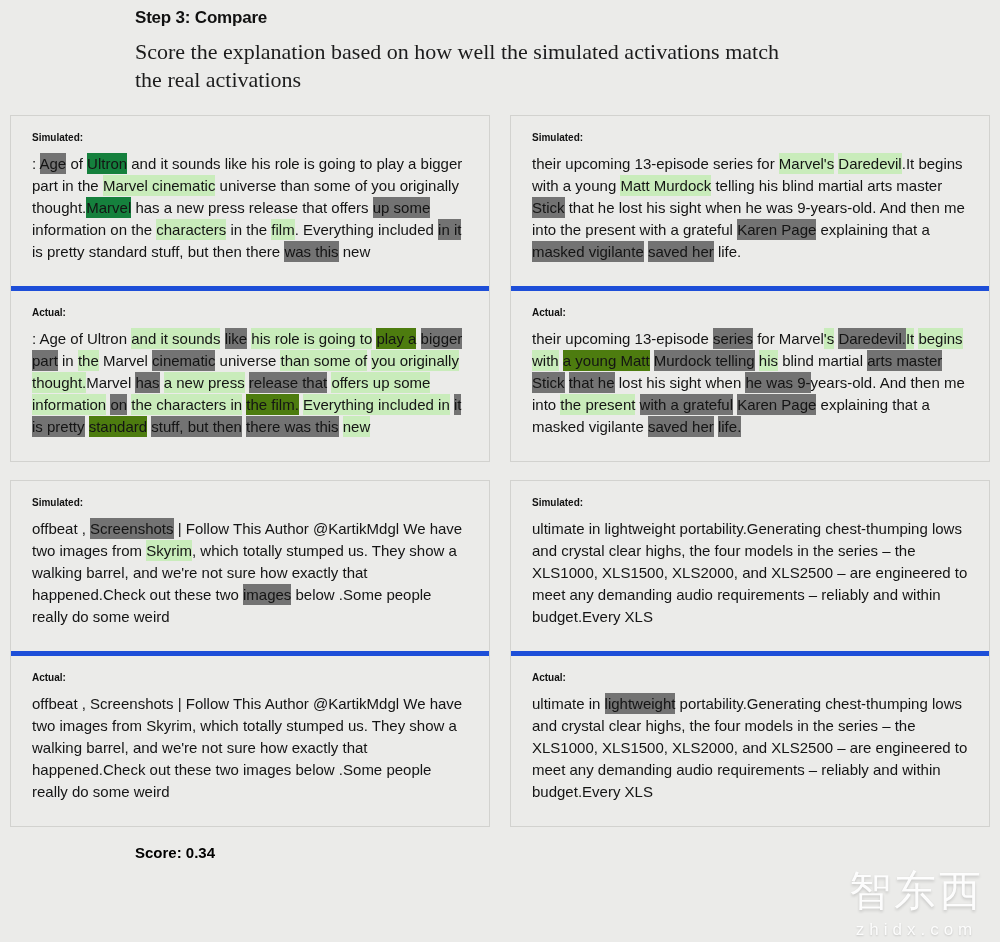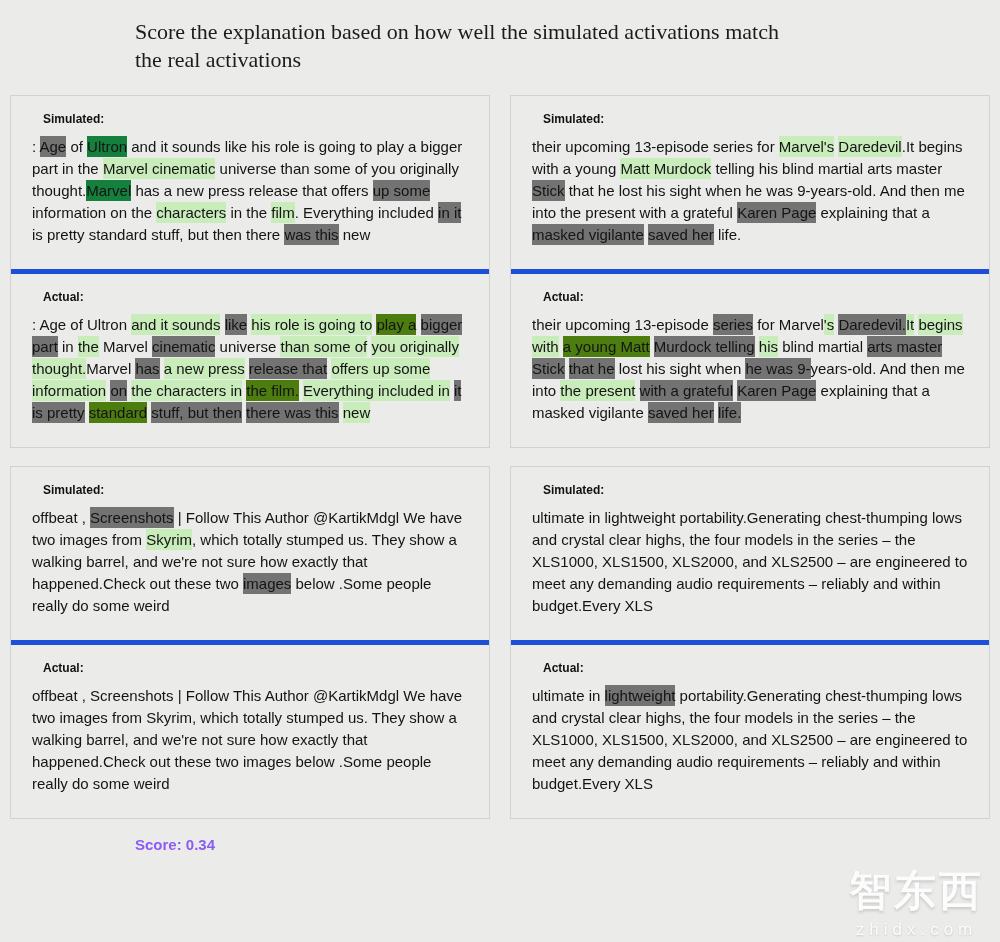--- a/index.html
+++ b/index.html
@@ -31,69 +31,69 @@
     grid-template-columns: 1fr 1fr;
     column-gap: 20px;
     row-gap: 18px;
     margin: 21px 10px 0 10px;
     align-items: start;
   }
   .card { border: 1px solid #d2d2cf; background: #ebebe9; }
   .sec { padding: 16px 20px 23px 21px; }
   .sec + .sec { border-top: 5px solid #1d4ed8; }
   .sec-label {
-    font-size: 12px;
+    font-size: 10px;
     font-weight: 700;
     margin-bottom: 10px;
     color: #111;
-    margin-left: 11px;
   }
   .sec-body {
     font-size: 15px;
     line-height: 22px;
     color: #141414;
   }
   .tok { padding: 2px 0; }
   .hl0 { background: transparent; }
   .hl1 { background: #737373; }
   .hl2 { background: #c9ecbb; }
   .hl3 { background: #4d7c0f; }
   .hl4 { background: #15803d; }
   .score {
     margin: 17px 0 0 135px;
     font-size: 15px;
     font-weight: 700;
-    color: #8b5cf6;
+    color: #000000;
   }
   .watermark {
     position: absolute;
     right: 16px;
     bottom: 2px;
     text-align: center;
     pointer-events: none;
   }
   .watermark-logo {
     font-size: 42px;
-    font-weight: 700;
+    font-weight: 400;
     color: rgba(255,255,255,0.95);
     letter-spacing: 3px;
     text-shadow: 0 2px 3px rgba(0,0,0,0.14), 0 0 1px rgba(0,0,0,0.08);
   }
   .watermark-domain {
     font-size: 17px;
     letter-spacing: 5px;
     margin-top: 1px;
     color: rgba(255,255,255,0.92);
     text-shadow: 0 1px 2px rgba(0,0,0,0.16);
   }
 </style>
 </head>
 <body>
 
 <div class="header">
+  <div class="page-title">Step 3: Compare</div>
   <div class="page-subtitle">Score the explanation based on how well the simulated activations match the real activations</div>
 </div>
 
 <div class="grid">
 
   <div class="card">
     <div class="sec">
       <div class="sec-label">Simulated:</div>
       <div class="sec-body"><span class="tok hl0">: </span><span class="tok hl1">Age</span><span class="tok hl0"> of </span><span class="tok hl4">Ultron</span><span class="tok hl0"> and it sounds like his role is going to play a bigger part in the </span><span class="tok hl2">Marvel cinematic</span><span class="tok hl0"> universe than some of you originally thought.</span><span class="tok hl4">Marvel</span><span class="tok hl0"> has a new press release that offers </span><span class="tok hl1">up some</span><span class="tok hl0"> information on the </span><span class="tok hl2">characters</span><span class="tok hl0"> in the </span><span class="tok hl2">film</span><span class="tok hl0">. Everything included </span><span class="tok hl1">in it</span><span class="tok hl0"> is pretty standard stuff, but then there </span><span class="tok hl1">was this</span><span class="tok hl0"> new</span></div>
     </div>

